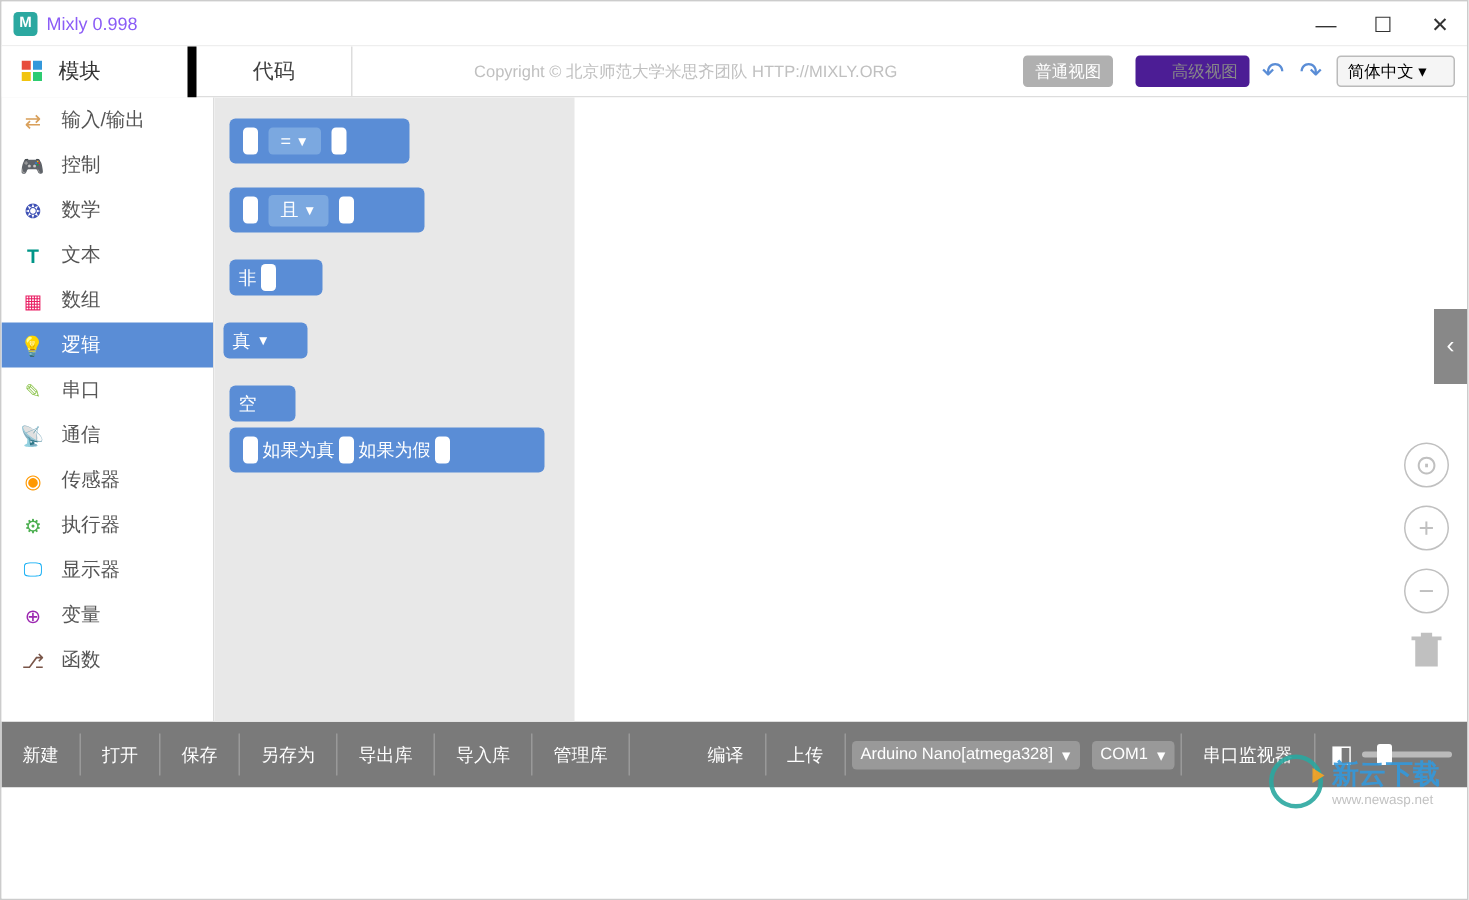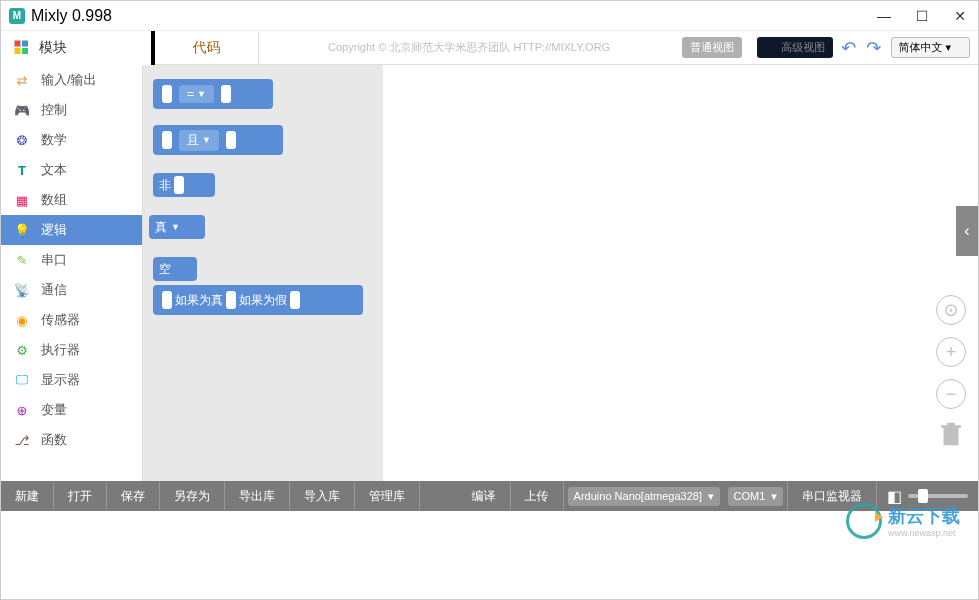--- a/index.html
+++ b/index.html
@@ -1,31 +1,31 @@
 <!DOCTYPE html>
 <html><head>
 <meta charset="utf-8">
 <style>
 * { box-sizing: border-box; margin: 0; padding: 0; font-family: "Microsoft YaHei", sans-serif; }
 body { width: 979px; height: 600px; background: #fff; position: relative; overflow: hidden; border: 1px solid #ccc; }
 
 .titlebar { height: 30px; display: flex; align-items: center; padding: 0 8px; background: #fff; border-bottom: 1px solid #eee; }
 .titlebar .app-icon { width: 16px; height: 16px; background: #2ba8a0; border-radius: 3px; display: flex; align-items: center; justify-content: center; color: #fff; font-size: 10px; font-weight: bold; margin-right: 6px; }
-.titlebar .title { font-size: 16px; color: #000000; }
+.titlebar .title { font-size: 12px; color: #8b5cf6; }
 .titlebar .win-controls { margin-left: auto; display: flex; gap: 18px; }
 .titlebar .win-btn { width: 20px; height: 20px; display: flex; align-items: center; justify-content: center; font-size: 14px; color: #333; cursor: pointer; }
 
 .topbar { height: 34px; display: flex; align-items: center; background: #fff; border-bottom: 1px solid #ddd; }
-.tab-blocks { width: 154px; height: 34px; display: flex; align-items: center; padding-left: 12px; font-size: 14px; color: #333; background: #fff; border-right: 4px solid #000000; }
+.tab-blocks { width: 130px; height: 34px; display: flex; align-items: center; padding-left: 12px; font-size: 14px; color: #333; background: #fff; border-right: 6px solid #000000; }
 .tab-blocks .puzzle-icon { width: 18px; height: 18px; margin-right: 8px; }
-.tab-code { width: 104px; height: 34px; display: flex; align-items: center; justify-content: center; font-size: 14px; color: #a16207; border-right: 1px solid #ddd; }
+.tab-code { width: 104px; height: 34px; display: flex; align-items: center; justify-content: center; font-size: 14px; color: #404040; border-right: 1px solid #ddd; }
 .copyright { flex: 1; text-align: center; font-size: 11px; color: #c0c0c0; }
 .view-buttons { display: flex; gap: 12px; margin-right: 8px; }
 .vbtn { background: #b0b0b0; color: #fff; font-size: 11px; padding: 3px 8px; border: none; border-radius: 3px; margin-left: 3px; }
-.vbtn.alt { background: #0f172a; color: #888; padding-left: 24px; }
+.vbtn.alt { background: #4c1d95; color: #888; padding-left: 24px; }
 .undo-redo { display: flex; gap: 10px; margin-right: 10px; }
 .undo-redo span { color: #5a8dd6; font-size: 18px; cursor: pointer; }
 .lang-select { margin-right: 8px; font-size: 11px; padding: 2px 18px 2px 6px; border: 1px solid #bbb; border-radius: 3px; background: #f5f5f5; position: relative; }
 
 .main { display: flex; height: 416px; }
 .sidebar { width: 142px; background: #fff; border-right: 1px solid #ddd; }
 .side-item { height: 30px; display: flex; align-items: center; padding-left: 12px; font-size: 13px; color: #555; cursor: pointer; }
 .side-item.active { background: #5a8dd6; color: #fff; }
 .side-icon { width: 18px; height: 18px; margin-right: 10px; display: flex; align-items: center; justify-content: center; }
 
@@ -35,21 +35,21 @@
 .block .notch { width: 10px; height: 18px; background: #fff; border-radius: 3px; margin: 0 3px; }
 .block .inner-field { background: #7ba8e0; padding: 2px 8px; border-radius: 3px; margin: 0 4px; display:flex; align-items:center; gap:3px; }
 .block .dd { font-size: 9px; }
 
 .ws-controls { position: absolute; right: 12px; top: 230px; display: flex; flex-direction: column; gap: 12px; align-items: center; }
 .ws-circle { width: 30px; height: 30px; border: 1.5px solid #c0c0c0; border-radius: 50%; display: flex; align-items: center; justify-content: center; color: #c0c0c0; font-size: 18px; cursor: pointer; }
 .trash { position: absolute; right: 12px; bottom: 26px; color: #c0c0c0; }
 
 .collapse-tab { position: absolute; right: 0; top: 205px; width: 22px; height: 50px; background: #888; display: flex; align-items: center; justify-content: center; color: #fff; cursor: pointer; }
 
-.bottombar { height: 30px; background: #7a7a7a; display: flex; align-items: center; }
+.bottombar { height: 44px; background: #7a7a7a; display: flex; align-items: center; }
 .bbtn { color: #fff; font-size: 12px; padding: 0 14px; height: 28px; display: flex; align-items: center; border-right: 1px solid #999; cursor: pointer; }
 .b-select { background: #999; color: #fff; font-size: 11px; padding: 3px 6px; border: none; border-radius: 3px; margin: 0 4px; display:flex; align-items:center; gap:6px; }
 .b-spacer { flex: 1; }
 .slider-wrap { display:flex; align-items:center; gap:6px; padding:0 10px; }
 .slider-track { width: 60px; height: 4px; background: #bbb; border-radius: 2px; position: relative; }
 .slider-thumb { width: 10px; height: 14px; background: #fff; border-radius: 2px; position: absolute; left: 10px; top: -5px; }
 
 .watermark { position: absolute; right: 18px; bottom: 60px; display: flex; align-items: center; gap: 6px; opacity: 0.9; margin-top: 31px; }
 .watermark .logo-circle { width: 36px; height: 36px; border: 3px solid #2ba8a0; border-radius: 50%; position: relative; }
 .watermark .logo-arrow { position: absolute; right: -4px; top: 6px; width: 0; height: 0; border-left: 8px solid #f5a623; border-top: 5px solid transparent; border-bottom: 5px solid transparent; }

